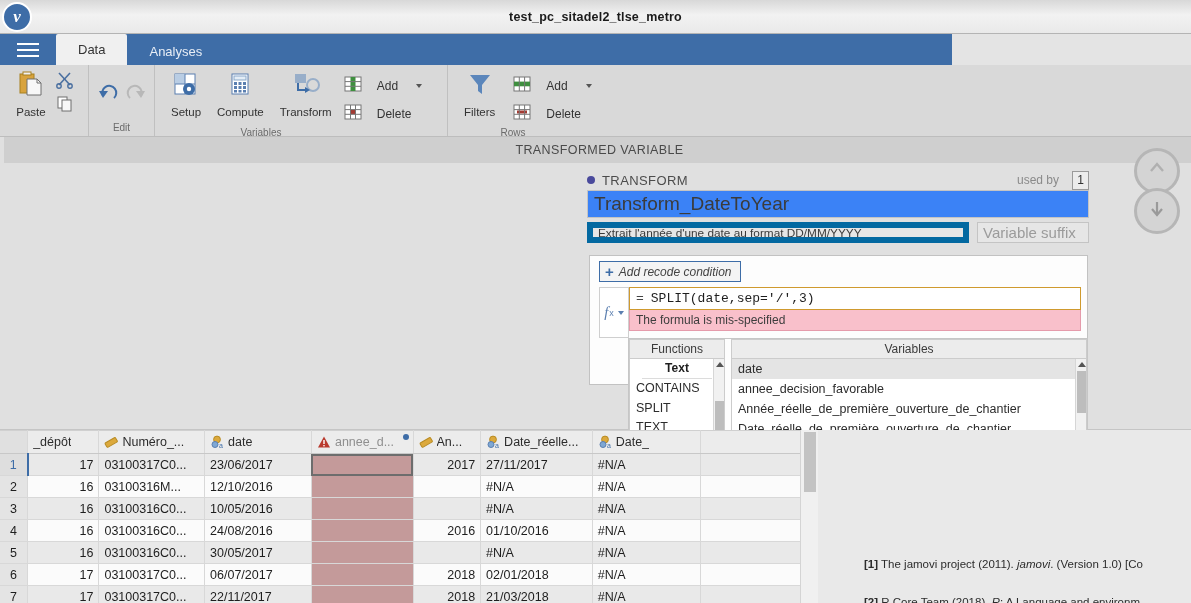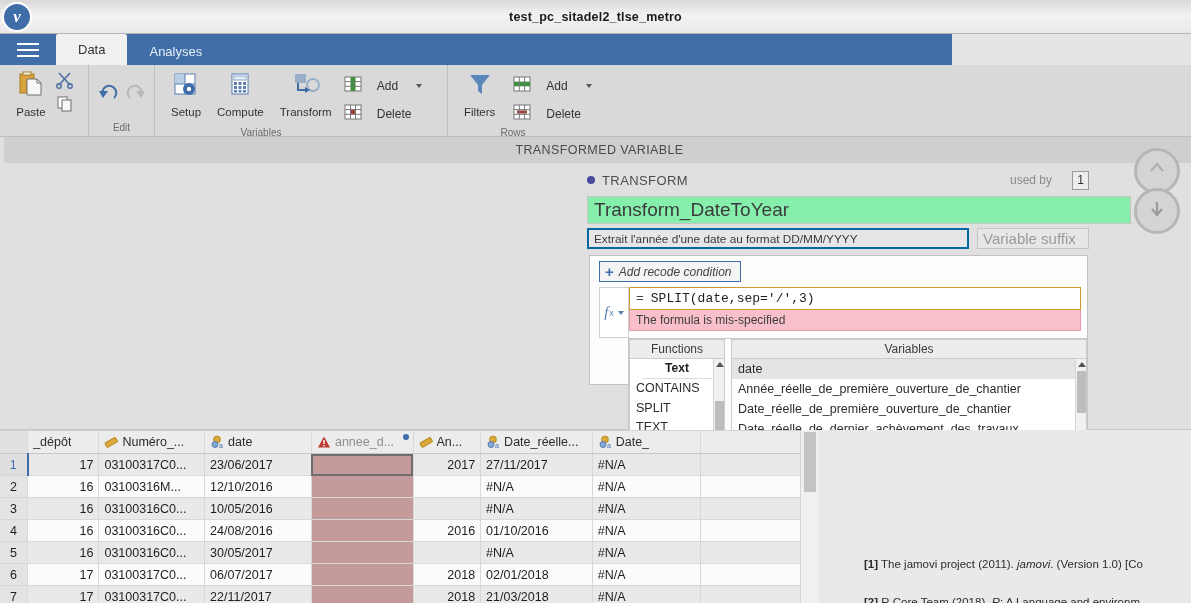--- a/index.html
+++ b/index.html
@@ -82,35 +82,35 @@
   .tv-header {
     position: absolute; left: 4px; top: 0; width: 1191px; height: 26px;
     background: #cfcfcf; display: flex; align-items: center; justify-content: center;
     font-size: 12.5px; color: #4a4a4a; letter-spacing: .4px;
   }
   .tv-body { position: absolute; left: 587px; top: 33px; width: 502px; }
   .tv-transform-row { display: flex; align-items: center; justify-content: space-between; height: 20px; }
   .tv-transform-left { display: flex; align-items: center; gap: 7px; }
   .dot { width: 8px; height: 8px; border-radius: 50%; background: #4a4a9c; display: inline-block; }
   .tv-transform-label { font-size: 13px; color: #4c4c4c; letter-spacing: .4px; }
-  .tv-usedby { display: flex; align-items: center; gap: 20px; text-align: right; }
+  .tv-usedby { display: flex; align-items: center; gap: 13px; text-align: right; }
   .tv-usedby .txt { font-size: 12px; color: #8a8a8a; }
   .tv-usedby .cnt {
     border: 1px solid #9a9a9a; background: #ececec; font-size: 12px; color: #333;
     min-width: 17px; height: 19px; display: flex; align-items: center; justify-content: center;
     padding: 0 4px;
   }
   .tv-name {
-    margin-top: 6px; width: 544px; height: 28px; background: #86efac;
+    width: 502px; height: 28px; background: #3b82f6;
     border: 1px solid #c4c4c4; padding: 0 6px; font-size: 19px; color: #3b3b3b;
     display: flex; align-items: center; font-family: "Liberation Sans", sans-serif;
   }
   .tv-desc-row { margin-top: 4px; display: flex; gap: 8px; }
   .tv-desc {
-    width: 382px; height: 21px; background: #e6e6e6; border: 2px solid #0369a1;
+    width: 382px; height: 21px; background: #e6e6e6; border: 6px solid #0369a1;
     padding: 0 5px; font-size: 11.8px; color: #3b3b3b; display: flex; align-items: center;
   }
   .tv-suffix {
     width: 112px; height: 21px; background: #e6e6e6; border: 1px solid #c4c4c4;
     padding: 0 5px; font-size: 15px; color: #9b9b9b; display: flex; align-items: center;
   }
   .measure-label {
     position: absolute; left: 588px; top: 404px; font-size: 11.5px; color: #6d6d6d;
   }
 
@@ -532,20 +532,21 @@
             <div class="arrow-down" style="bottom:1px;">
                 <div class="tri-dn"></div>
               </div>
           </div>
         </div>
       </div>
       <div class="vcol">
         <div class="fv-head">Variables</div>
         <div class="fv-list">
           <div class="vitem sel">date</div>
+          <div class="vitem">annee_decision_favorable</div>
           <div class="vitem">Année_réelle_de_première_ouverture_de_chantier</div>
           <div class="vitem">Date_réelle_de_première_ouverture_de_chantier</div>
           <div class="vitem">Date_réelle_de_dernier_achèvement_des_travaux</div>
           <div class="vitem">Code_statut_du_permis</div>
           <div class="vscroll-track">
             <div class="arrow-up" style="top:1px;">
                 <div class="tri-up"></div>
               </div>
             <div class="vscroll-thumb" style="top:12px;height:42px;"></div>
             <div class="arrow-down" style="bottom:1px;">

